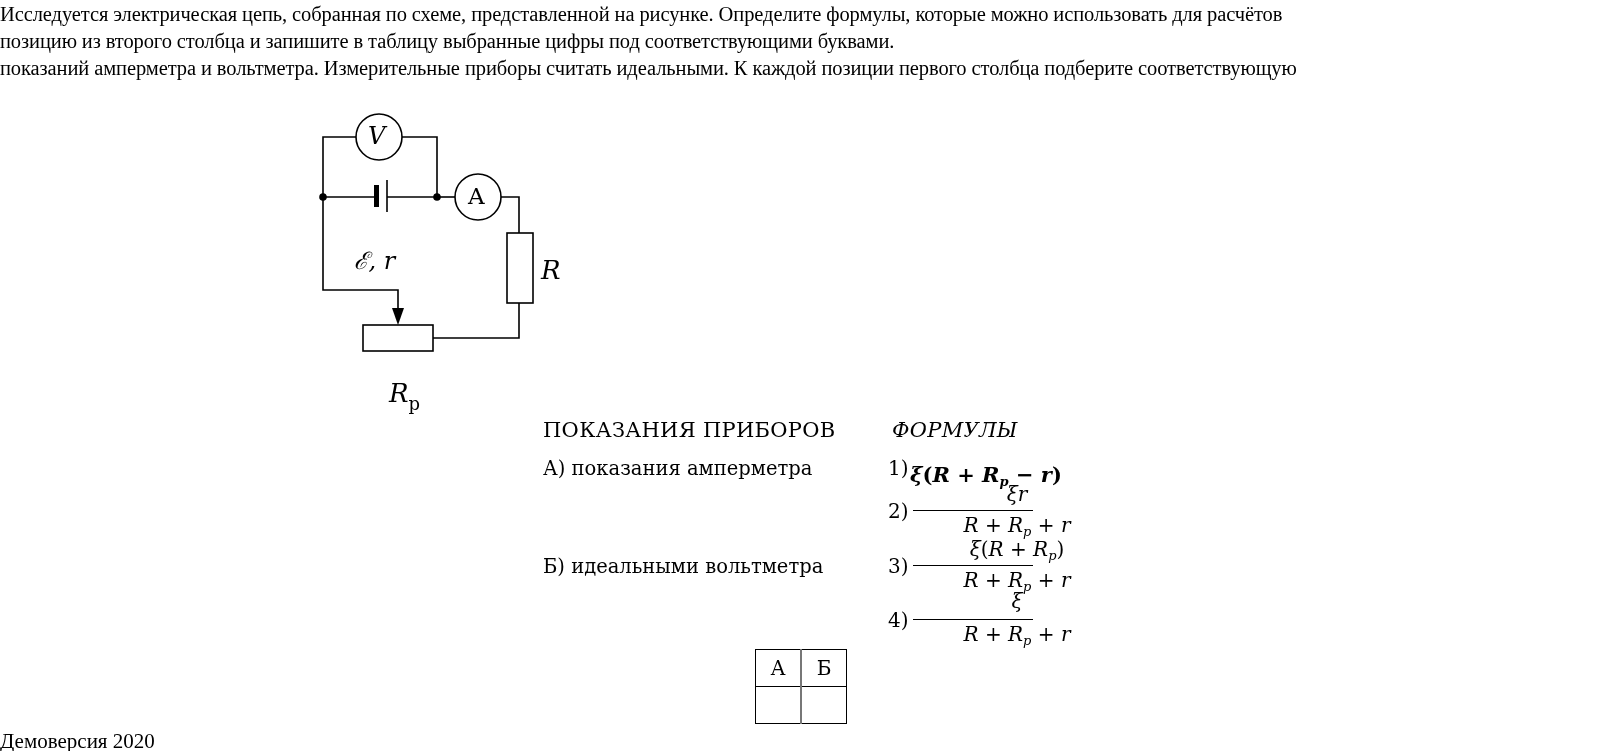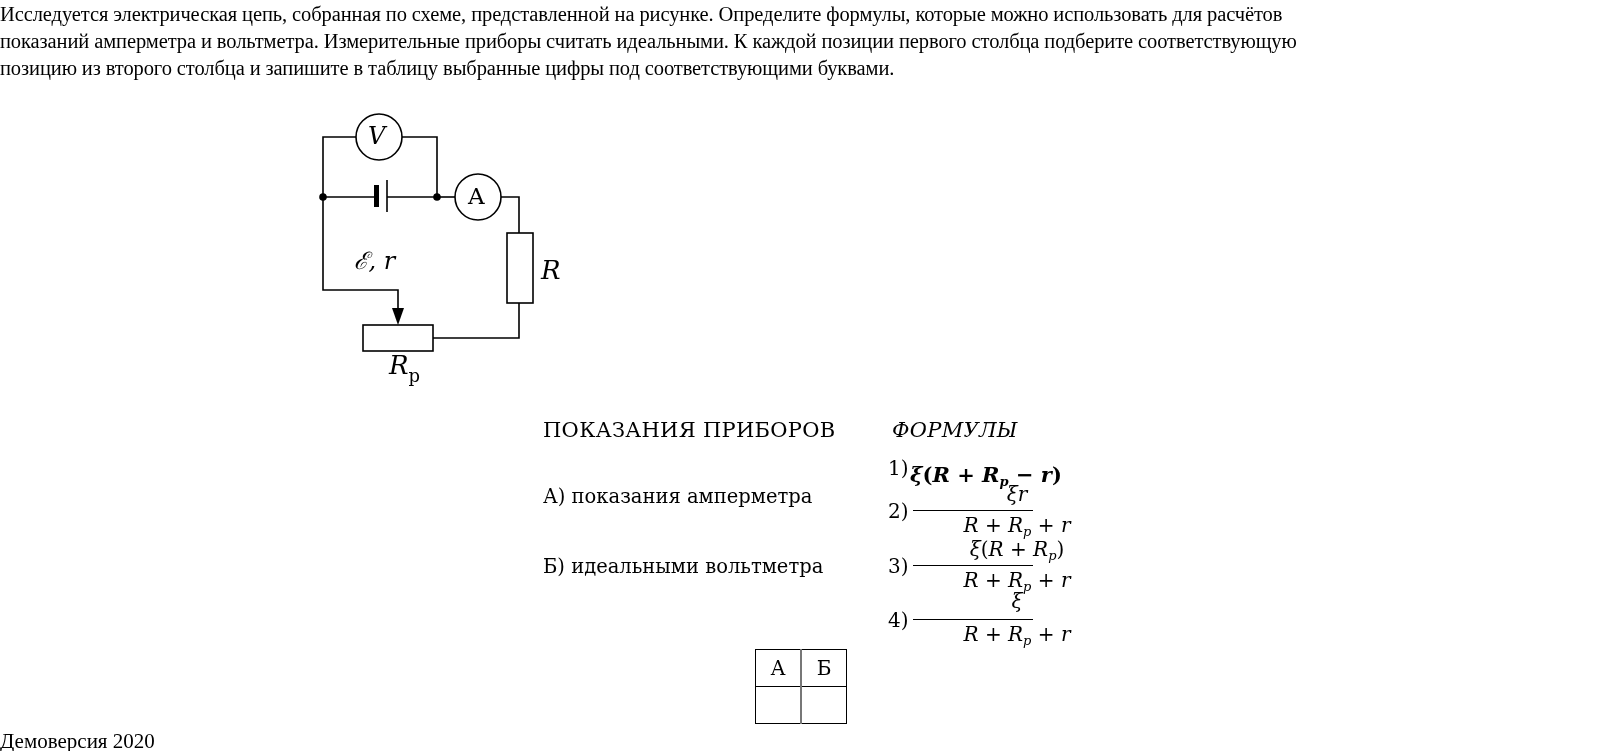--- a/index.html
+++ b/index.html
@@ -29,22 +29,22 @@
   }
   .answer-table td { border: 1.5px solid #000; width: 44px; height: 36px; text-align: center; padding: 0; }
   .answer-table td.mid-l { border-right: 2px solid #777; }
   .footer { position: absolute; left: 0; top: 729px; font-size: 21px; font-family: "Liberation Serif", serif; white-space: nowrap; }
 </style>
 </head>
 <body>
 
 <div class="task-text">
   <p>Исследуется электрическая цепь, собранная по схеме, представленной на рисунке. Определите формулы, которые можно использовать для расчётов</p>
+  <p>позицию из второго столбца и запишите в таблицу выбранные цифры под соответствующими буквами.</p>
   <p>показаний амперметра и вольтметра. Измерительные приборы считать идеальными. К каждой позиции первого столбца подберите соответствующую</p>
-  <p>позицию из второго столбца и запишите в таблицу выбранные цифры под соответствующими буквами.</p>
 </div>
 
 <svg class="circuit" width="600" height="400" viewBox="0 0 600 400">
   <g stroke="#000" stroke-width="1.6" fill="none">
 
     <polyline points="323,197 323,137 356,137"></polyline>
     <polyline points="402,137 437,137 437,197"></polyline>
 
     <line x1="323" y1="197" x2="376" y2="197"></line>
     <line x1="387" y1="197" x2="437" y2="197"></line>
@@ -69,28 +69,28 @@
   <rect x="507" y="233" width="26" height="70" fill="#fff" stroke="#000" stroke-width="1.6"></rect>
 
   <rect x="363" y="325" width="70" height="26" fill="#fff" stroke="#000" stroke-width="1.6"></rect>
   <polygon points="392,308 404,308 398,325" fill="#000"></polygon>
 </svg>
 
 <span class="tex it" style="left:368px; top:122px; font-size:24px; font-family:'DejaVu Serif',serif;">V</span>
 <span class="tex" style="left:468px; top:183px; font-size:23px;">A</span>
 <span class="tex it" style="left:354px; top:215px; font-size:24px;margin-top:28px;">ℰ, r</span>
 <span class="tex it" style="left:541px; top:255px; font-size:26px;">R</span>
-<span class="tex" style="left:389px; top:350px; font-size:26px;">
+<span class="tex" style="left:389px; top:378px; font-size:26px;">
   <span class="it">R</span><span style="font-size:18px; position:relative; top:8px;">р</span>
 </span>
 
 <div class="col-head" style="left:543px;">ПОКАЗАНИЯ ПРИБОРОВ</div>
 <div class="col-head" style="left:892px;font-style:italic;">ФОРМУЛЫ</div>
 
-<div class="item" style="left:543px; top:457px;margin-top:28px;">
+<div class="item" style="left:543px; top:457px;">
   <span>А)</span>
   <span>показания амперметра</span>
 </div>
 <div class="item" style="left:543px; top:555px;">
   <span>Б)</span>
   <span>идеальными вольтметра</span>
 </div>
 
 <span class="num" style="left:888px; top:456px;">1)</span>
 <span class="tex math" style="left:910px; top:462px; font-size:21px;font-weight:bold;">

